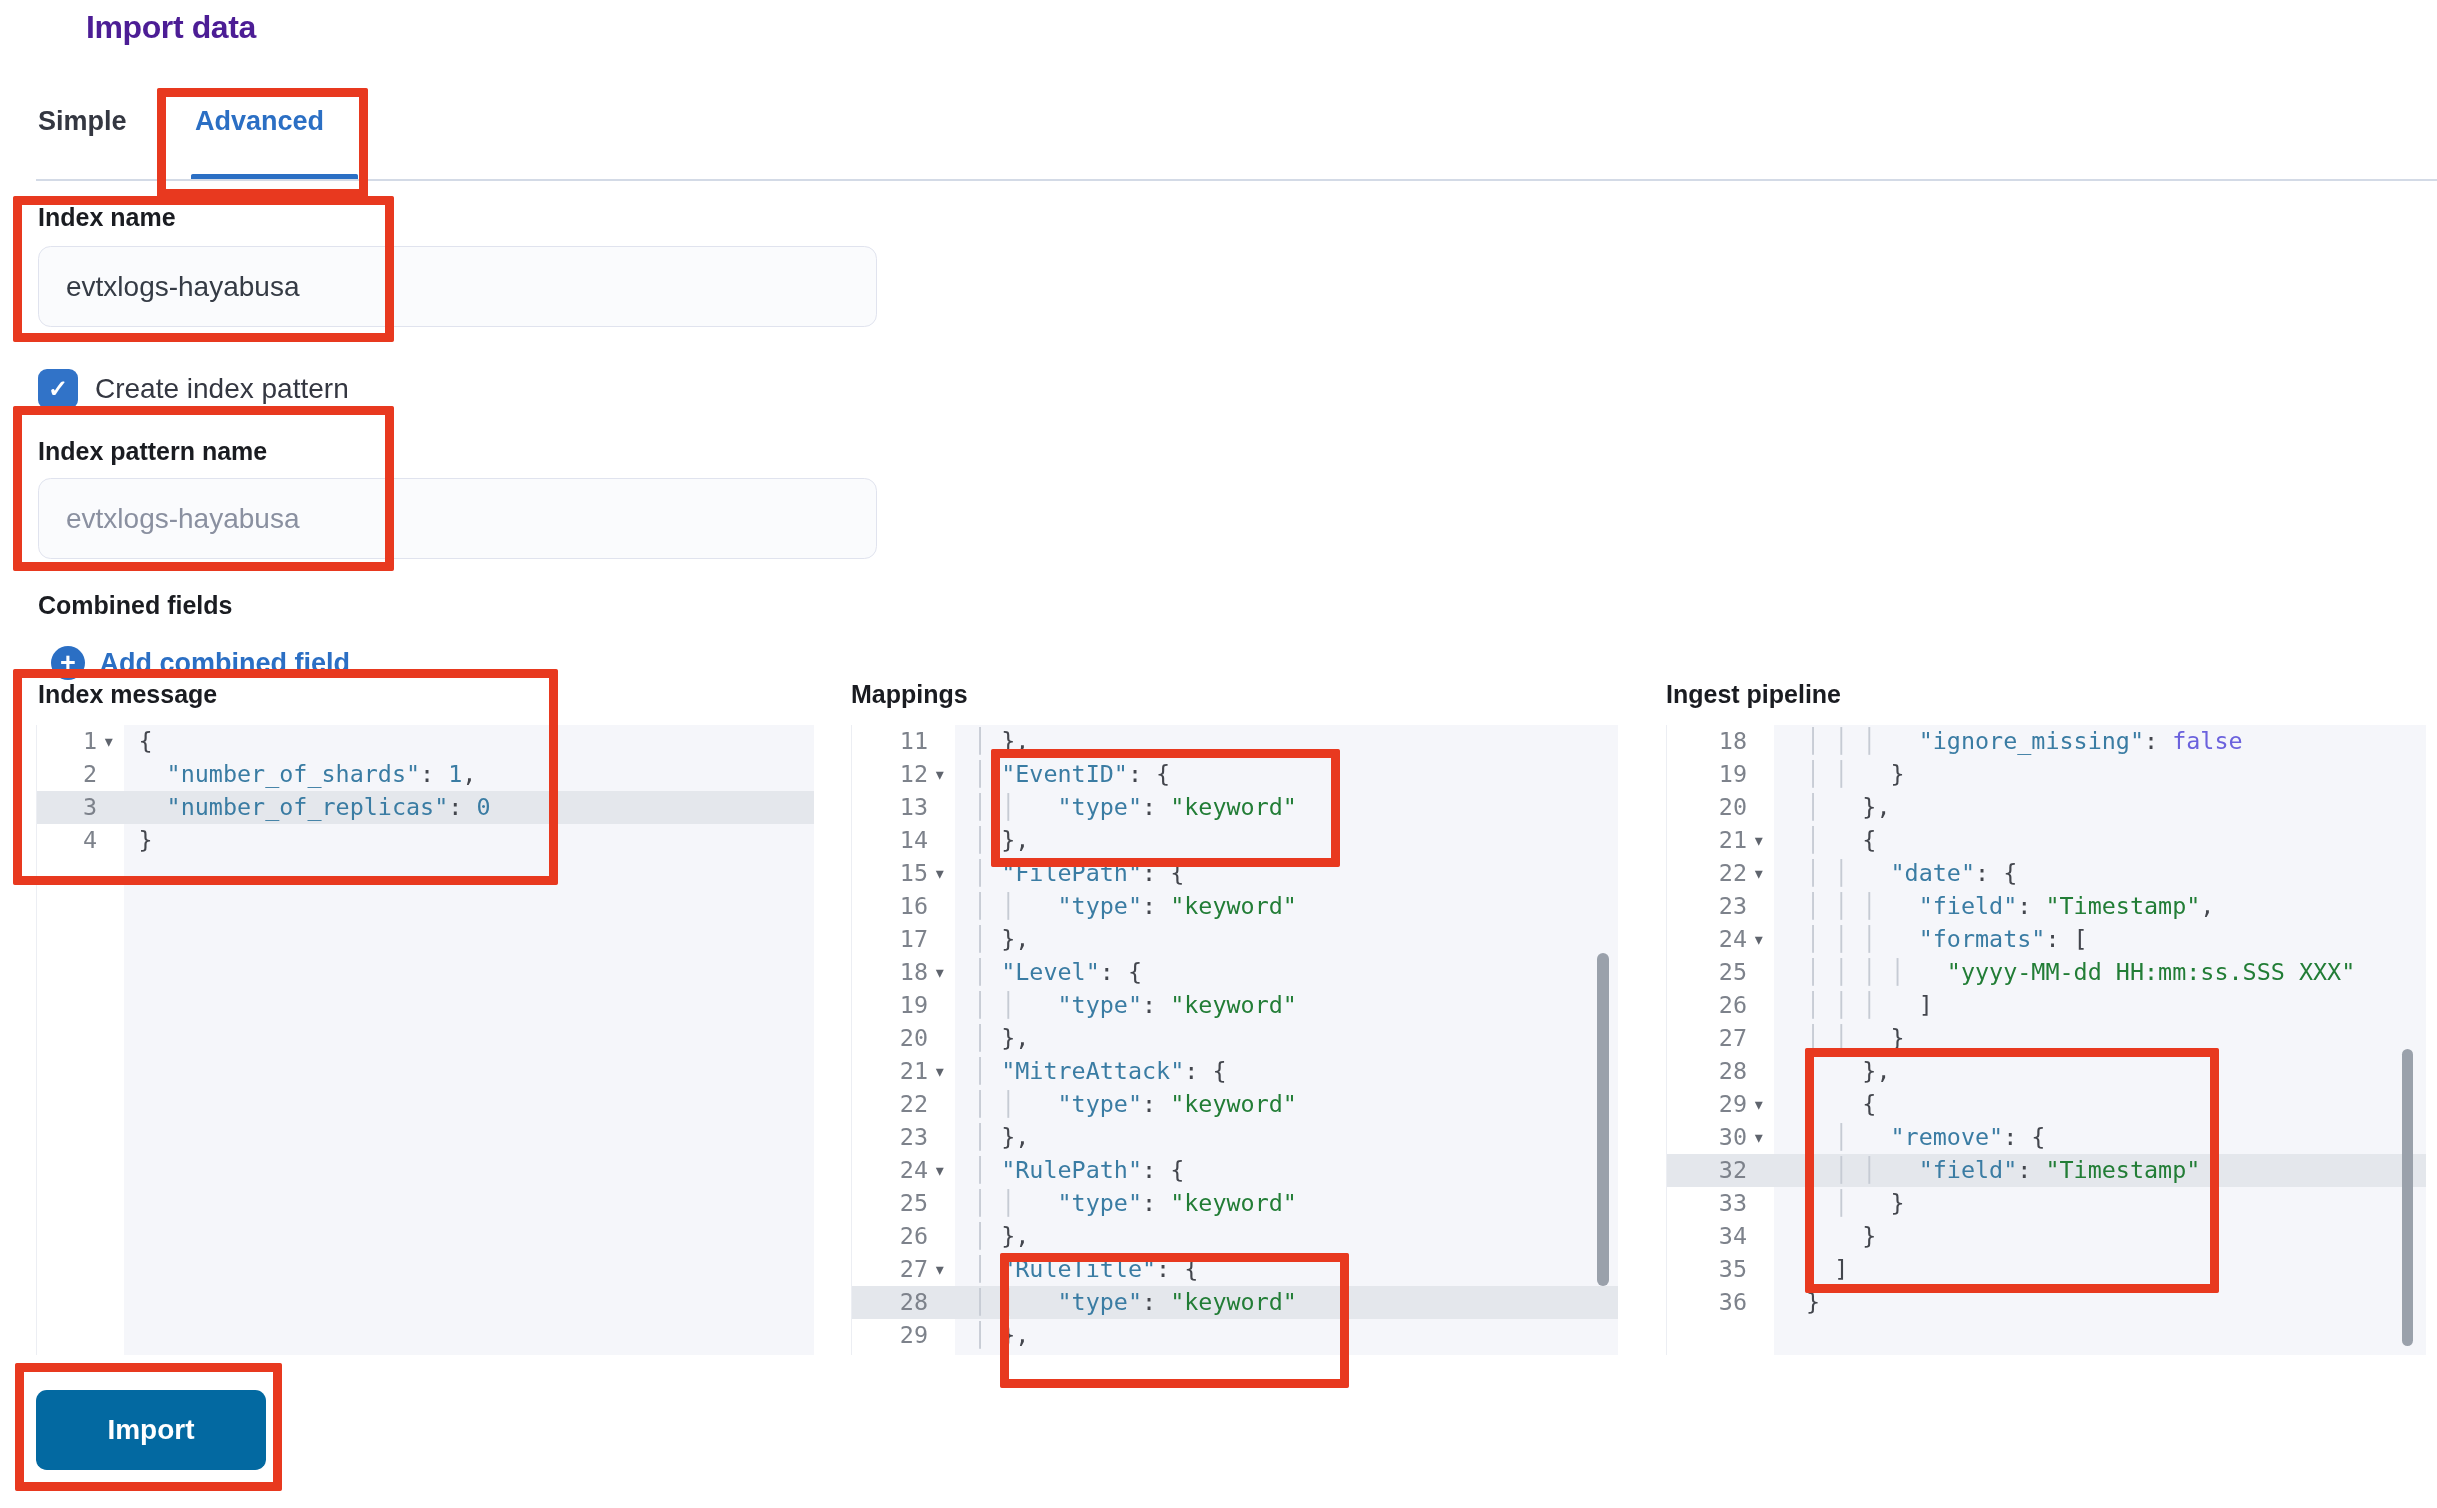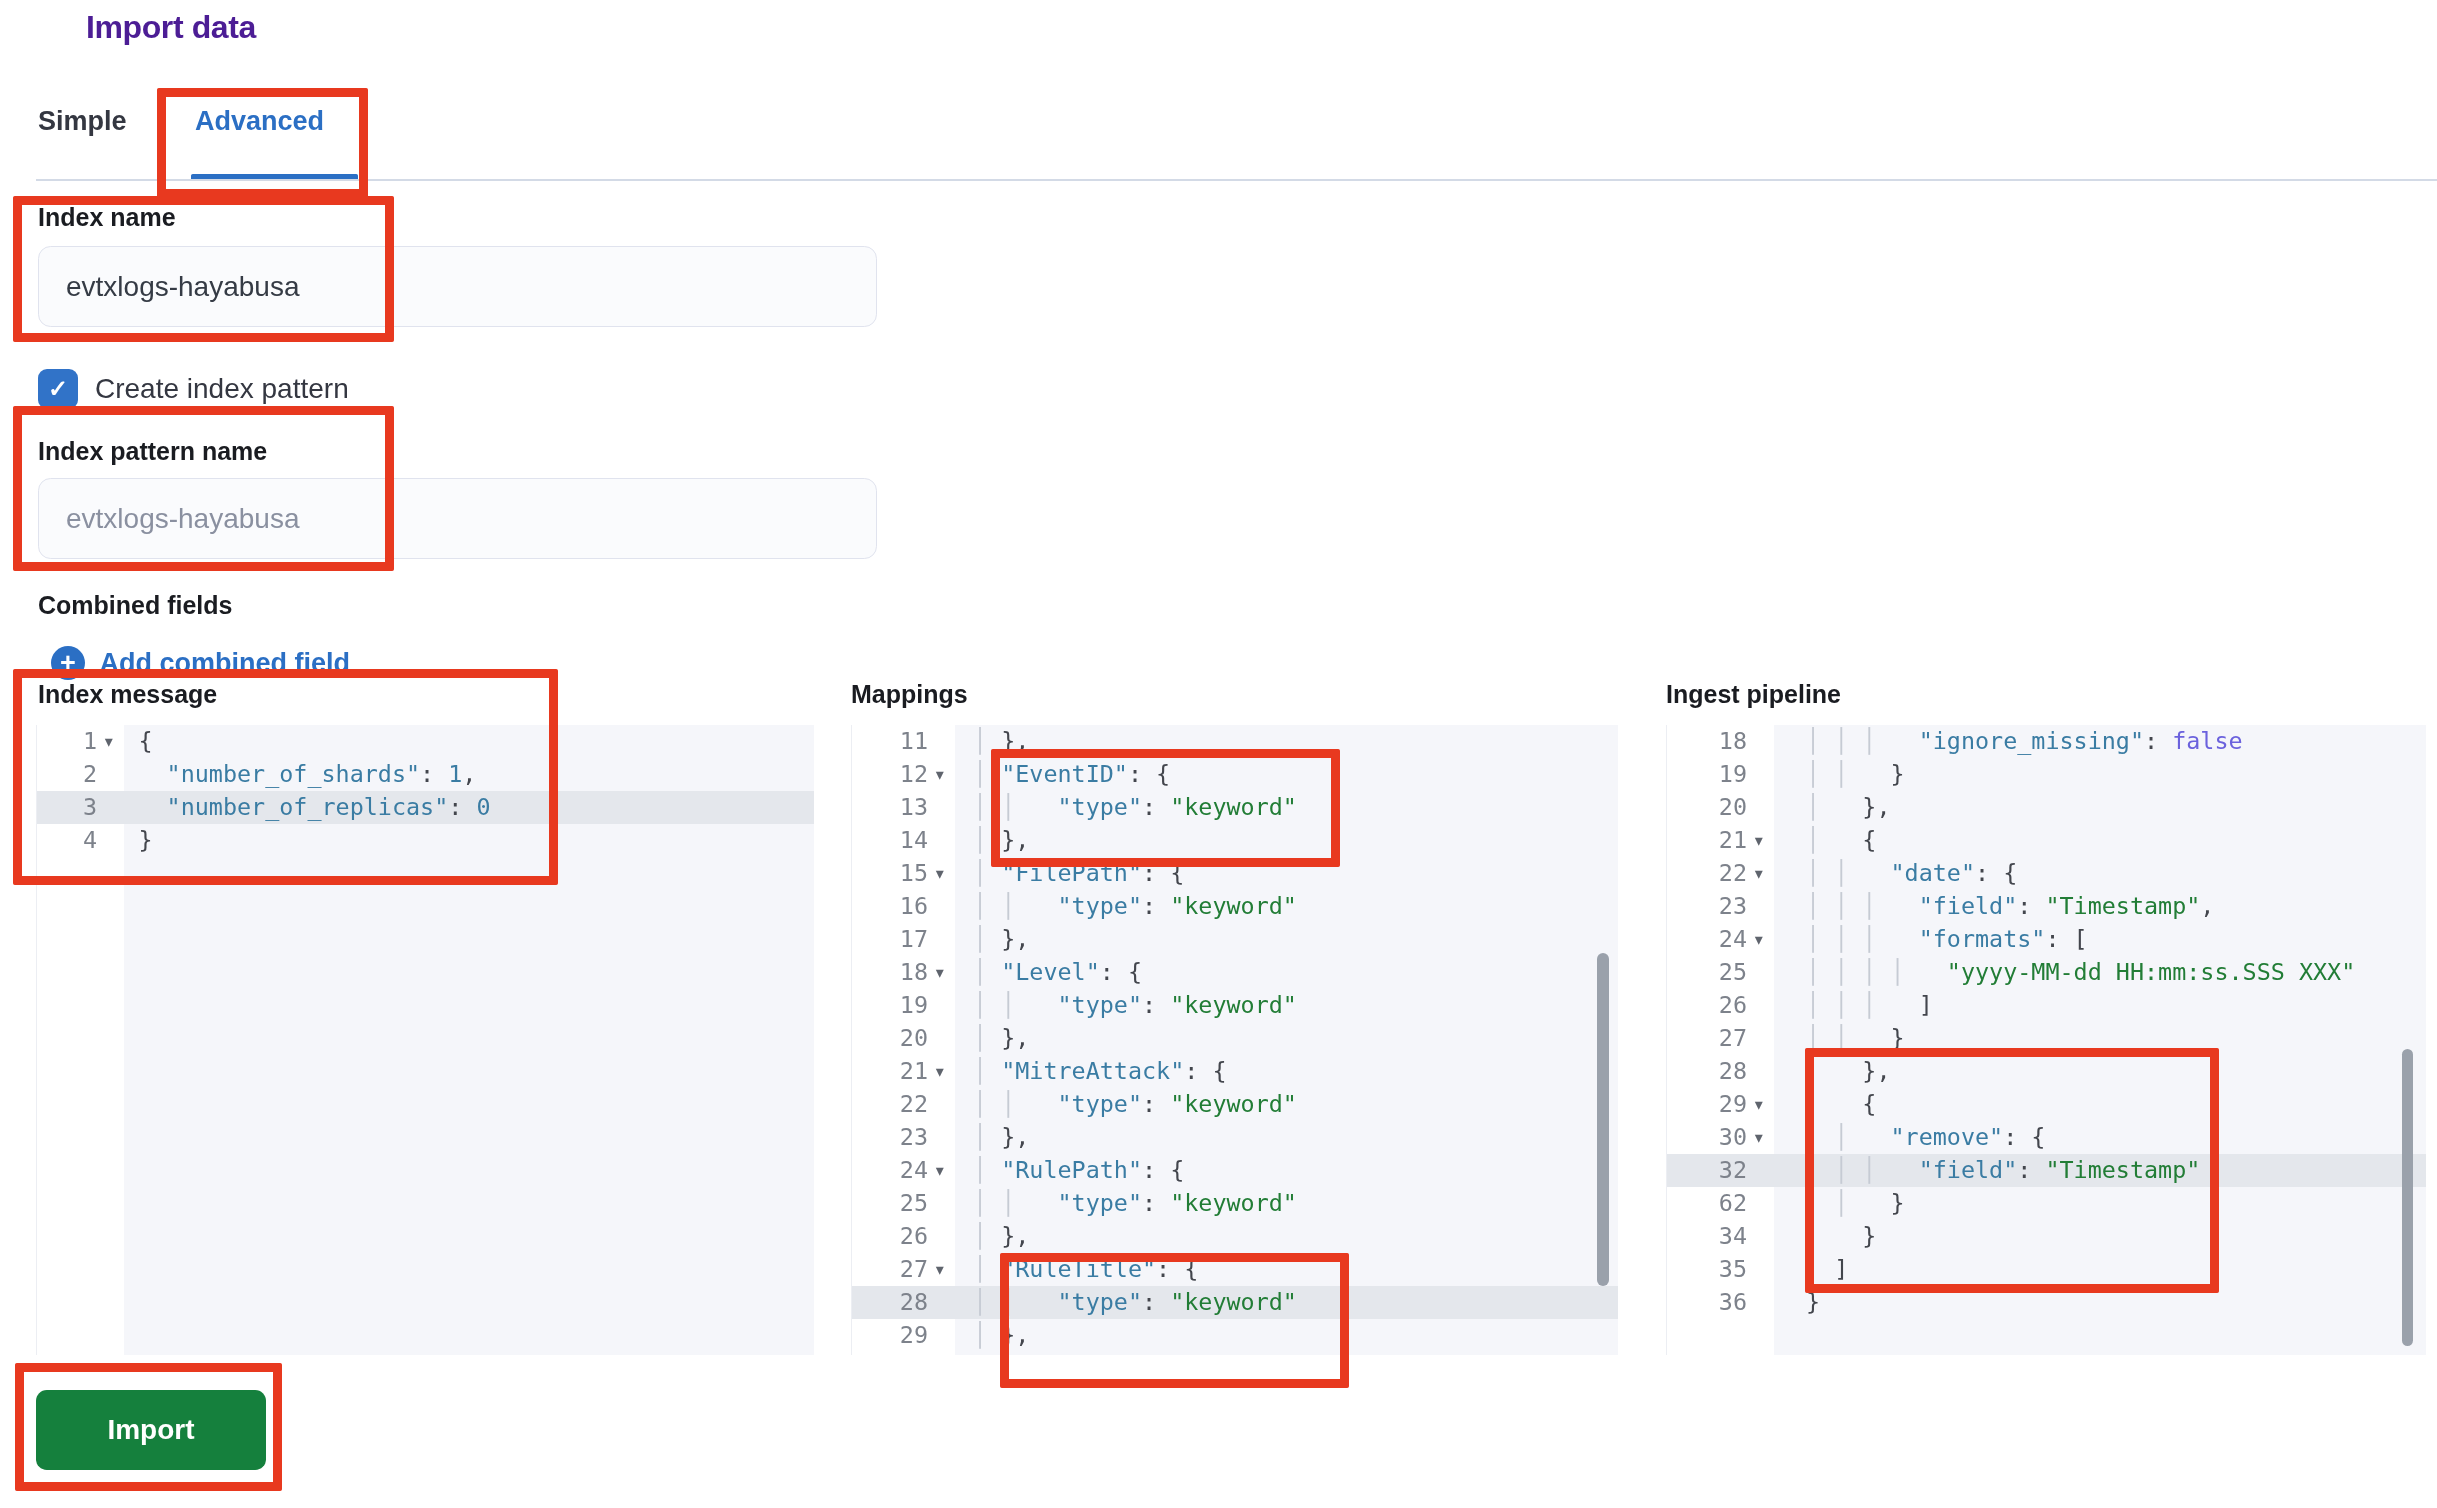--- a/index.html
+++ b/index.html
@@ -51,21 +51,21 @@
   .k { color:#3a7ca3; }
   .v { color:#227d36; }
   .b { color:#6b62dd; }
   .p { color:#43464d; }
   .scroll-thumb { position:absolute; width:11.7px; border-radius:6.3px; background:#9aa1ab; }
 
   
   .anno { position:absolute; border:9px solid #e8391f; border-radius:1.8px; z-index:60; background:transparent; }
 
   
-  .import-btn { left:36px; top:1390px; width:230px; height:80px; background:#15803d; border:none;
+  .import-btn { left:36px; top:1390px; width:230px; height:80px; background:#0369a1; border:none;
                 border-radius:10.8px; color:#fff; font-family:"Liberation Sans",sans-serif;
                 font-size:28px; font-weight:600; cursor:pointer; }
 </style>
 </head>
 <body>
 
 <div class="abs page-title">Import data</div>
 
 <div class="abs tab tab-simple">Simple</div>
 <div class="abs tab tab-advanced">Advanced</div>
@@ -143,21 +143,21 @@
       <div class="row"><div class="gut"><span class="ln">22</span><span class="caret">▾</span></div><div class="txt"><span class="gd">│ │   </span><span class="k">"date"</span><span class="p">: {</span></div></div>
       <div class="row"><div class="gut"><span class="ln">23</span><span class="caret"></span></div><div class="txt"><span class="gd">│ │ │   </span><span class="k">"field"</span><span class="p">: </span><span class="v">"Timestamp"</span><span class="p">,</span></div></div>
       <div class="row"><div class="gut"><span class="ln">24</span><span class="caret">▾</span></div><div class="txt"><span class="gd">│ │ │   </span><span class="k">"formats"</span><span class="p">: [</span></div></div>
       <div class="row"><div class="gut"><span class="ln">25</span><span class="caret"></span></div><div class="txt"><span class="gd">│ │ │ │   </span><span class="v">"yyyy-MM-dd HH:mm:ss.SSS XXX"</span></div></div>
       <div class="row"><div class="gut"><span class="ln">26</span><span class="caret"></span></div><div class="txt"><span class="gd">│ │ │   </span><span class="p">]</span></div></div>
       <div class="row"><div class="gut"><span class="ln">27</span><span class="caret"></span></div><div class="txt"><span class="gd">│ │   </span><span class="p">}</span></div></div>
       <div class="row"><div class="gut"><span class="ln">28</span><span class="caret"></span></div><div class="txt"><span class="gd">│   </span><span class="p">},</span></div></div>
       <div class="row"><div class="gut"><span class="ln">29</span><span class="caret">▾</span></div><div class="txt"><span class="gd">│   </span><span class="p">{</span></div></div>
       <div class="row"><div class="gut"><span class="ln">30</span><span class="caret">▾</span></div><div class="txt"><span class="gd">│ │   </span><span class="k">"remove"</span><span class="p">: {</span></div></div>
       <div class="row hl"><div class="gut"><span class="ln">32</span><span class="caret"></span></div><div class="txt"><span class="gd">│ │ │   </span><span class="k">"field"</span><span class="p">: </span><span class="v">"Timestamp"</span></div></div>
-      <div class="row"><div class="gut"><span class="ln">62</span><span class="caret"></span></div><div class="txt"><span class="gd">│ │   </span><span class="p">}</span></div></div>
+      <div class="row"><div class="gut"><span class="ln">33</span><span class="caret"></span></div><div class="txt"><span class="gd">│ │   </span><span class="p">}</span></div></div>
       <div class="row"><div class="gut"><span class="ln">34</span><span class="caret"></span></div><div class="txt"><span class="gd">│   </span><span class="p">}</span></div></div>
       <div class="row"><div class="gut"><span class="ln">35</span><span class="caret"></span></div><div class="txt"><span class="gd">  </span><span class="p">]</span></div></div>
       <div class="row"><div class="gut"><span class="ln">36</span><span class="caret"></span></div><div class="txt"><span class="p">}</span></div></div>
     </div>
   <div class="scroll-thumb" style="right:12.6px; top:324px; height:297px;"></div>
 </div>
 
 <button class="abs import-btn">Import</button>
 
 <div class="anno" style="left:157px; top:88px;  width:211px; height:110px;"></div>

